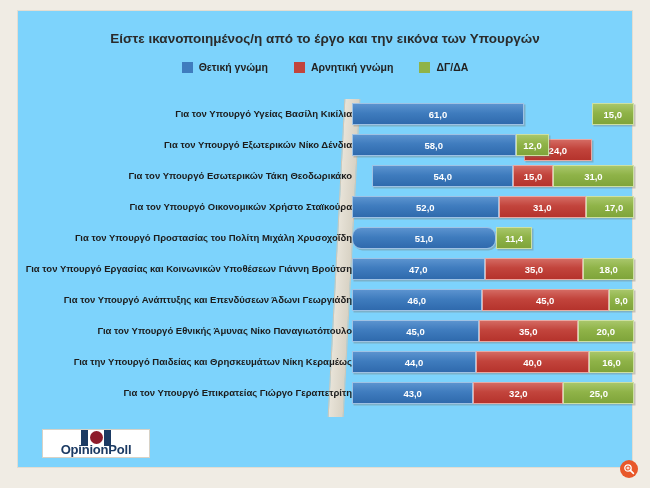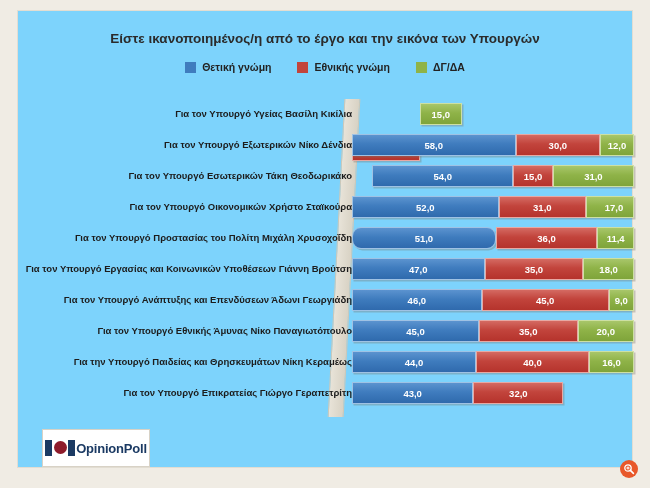--- a/index.html
+++ b/index.html
@@ -133,26 +133,26 @@
   }
   .seg.dk {
     background: linear-gradient(to bottom, #a8c66a 0%, #8fb348 45%, #7fa43a 100%);
     border-color: #cde0a4;
   }
   .logo-box {
     position: absolute;
     left: 24px;
     top: 418px;
     width: 108px;
-    height: 38px;
+    height: 29px;
     background: #ffffff;
     border: 1px solid #d8d2c6;
     box-sizing: border-box;
     display: flex;
-    flex-direction: row;
+    flex-direction: column;
     align-items: center;
     justify-content: center;
     gap: 1px;
   }
   .logo-mark {
     position: relative;
     width: 30px;
     height: 16px;
   }
   .logo-mark .bar-l {
@@ -209,45 +209,45 @@
 
     <div class="chart-title">Είστε ικανοποιημένος/η από το έργο και την εικόνα των Υπουργών</div>
 
     <div class="legend">
       <div class="legend-item">
         <span class="legend-swatch" style="background:#3f7cbe;"></span>
         <span>Θετική γνώμη</span>
       </div>
       <div class="legend-item">
         <span class="legend-swatch" style="background:#c2443c;"></span>
-        <span>Εθνικής γνώμη</span>
+        <span>Αρνητική γνώμη</span>
       </div>
       <div class="legend-item">
         <span class="legend-swatch" style="background:#8fb348;"></span>
         <span>ΔΓ/ΔΑ</span>
       </div>
     </div>
 
     <div class="plot">
       <div class="axis-wall"></div>
       <div class="rows">
 
         <div class="row">
           <div class="row-label">Για τον Υπουργό Υγείας Βασίλη Κικίλια</div>
           <div class="row-bars">
+            <div class="seg pos" style="width:61%;">61,0</div>
             <div class="seg neg" style="width:24%;margin-top:36px;">24,0</div>
             <div class="seg dk" style="width:15%;">15,0</div>
           </div>
         </div>
 
         <div class="row">
           <div class="row-label">Για τον Υπουργό Εξωτερικών Νίκο Δένδια</div>
           <div class="row-bars">
             <div class="seg pos" style="width:58%;">58,0</div>
-            <div class="seg neg" style="width:30%;">30,0</div>
             <div class="seg dk" style="width:12%;text-align:center;">12,0</div>
           </div>
         </div>
 
         <div class="row">
           <div class="row-label">Για τον Υπουργό Εσωτερικών Τάκη Θεοδωρικάκο</div>
           <div class="row-bars">
             <div class="seg pos" style="width:54%;margin-left:20px;">54,0</div>
             <div class="seg neg" style="width:15%;">15,0</div>
             <div class="seg dk" style="width:31%;">31,0</div>
@@ -260,21 +260,20 @@
             <div class="seg pos" style="width:52%;">52,0</div>
             <div class="seg neg" style="width:31%;">31,0</div>
             <div class="seg dk" style="width:17%;padding-left:8px;">17,0</div>
           </div>
         </div>
 
         <div class="row">
           <div class="row-label">Για τον Υπουργό Προστασίας του Πολίτη Μιχάλη Χρυσοχοΐδη</div>
           <div class="row-bars">
             <div class="seg pos" style="width:51%;border-radius:9px;">51,0</div>
-            <div class="seg neg" style="width:36%;">36,0</div>
             <div class="seg dk" style="width:13%;">11,4</div>
           </div>
         </div>
 
         <div class="row">
           <div class="row-label">Για τον Υπουργό Εργασίας και Κοινωνικών Υποθέσεων Γιάννη Βρούτση</div>
           <div class="row-bars">
             <div class="seg pos" style="width:47%;">47,0</div>
             <div class="seg neg" style="width:35%;">35,0</div>
             <div class="seg dk" style="width:18%;">18,0</div>
@@ -306,20 +305,21 @@
             <div class="seg neg" style="width:40%;">40,0</div>
             <div class="seg dk" style="width:16%;">16,0</div>
           </div>
         </div>
 
         <div class="row">
           <div class="row-label">Για τον Υπουργό Επικρατείας Γιώργο Γεραπετρίτη</div>
           <div class="row-bars">
             <div class="seg pos" style="width:43%;">43,0</div>
             <div class="seg neg" style="width:32%;">32,0</div>
+            <div class="seg dk" style="width:25%;">25,0</div>
           </div>
         </div>
 
       </div>
     </div>
 
     <div class="logo-box">
       <div class="logo-mark">
         <span class="bar-l"></span>
         <span class="dot"></span>

